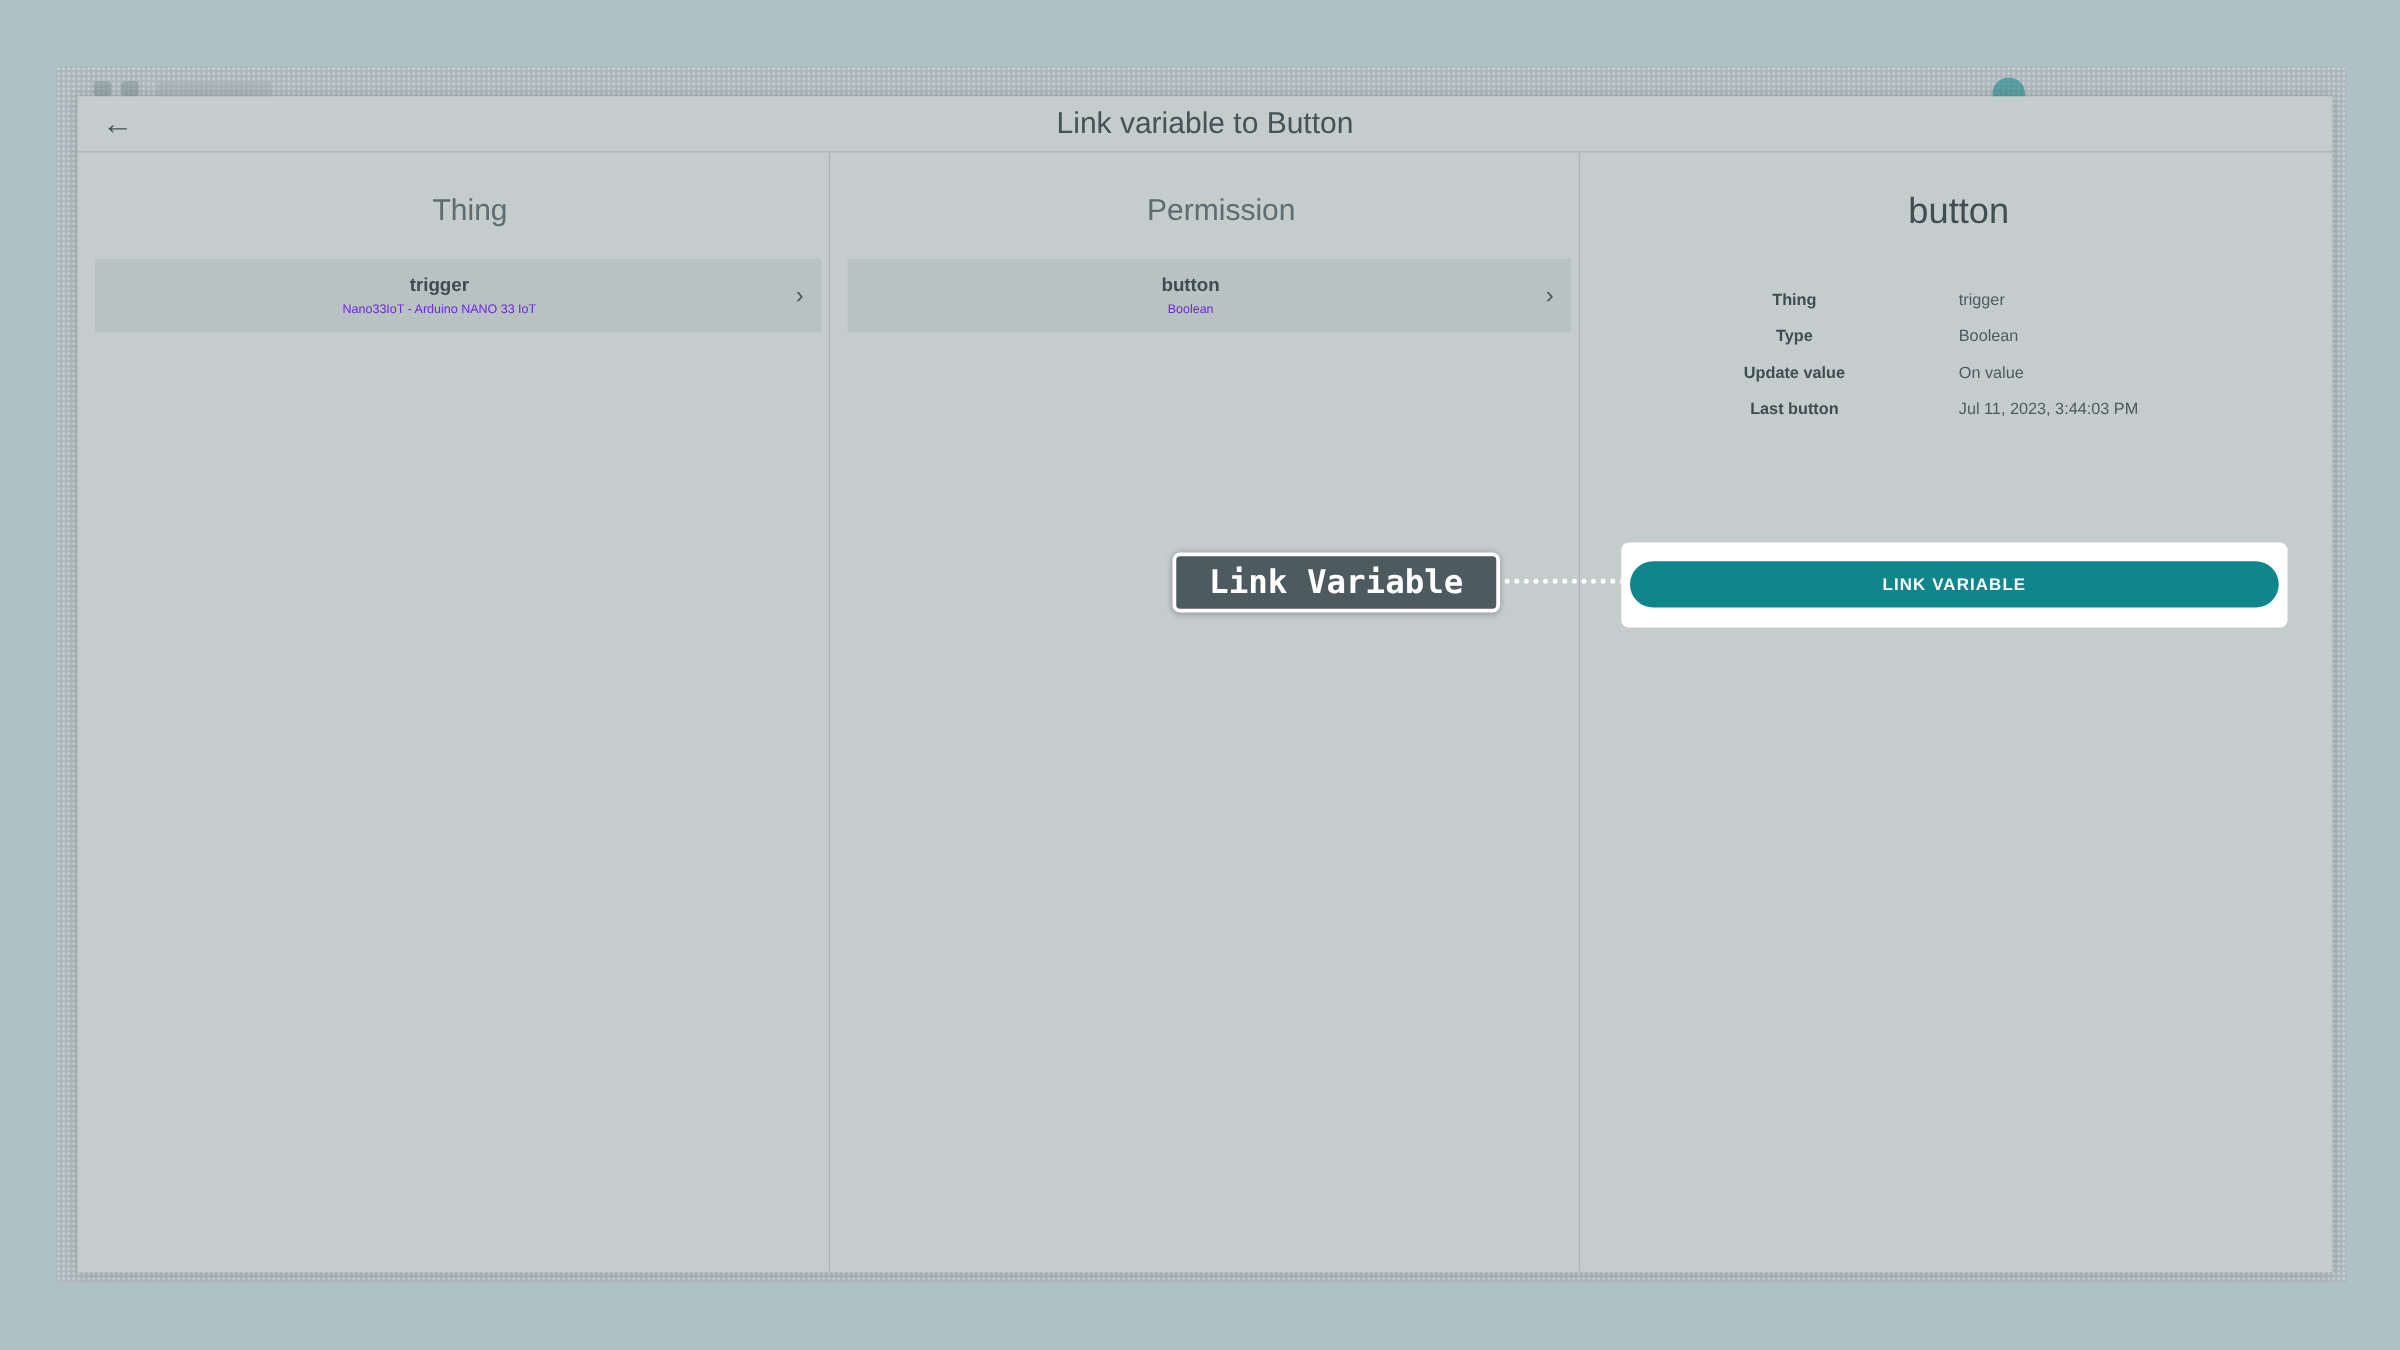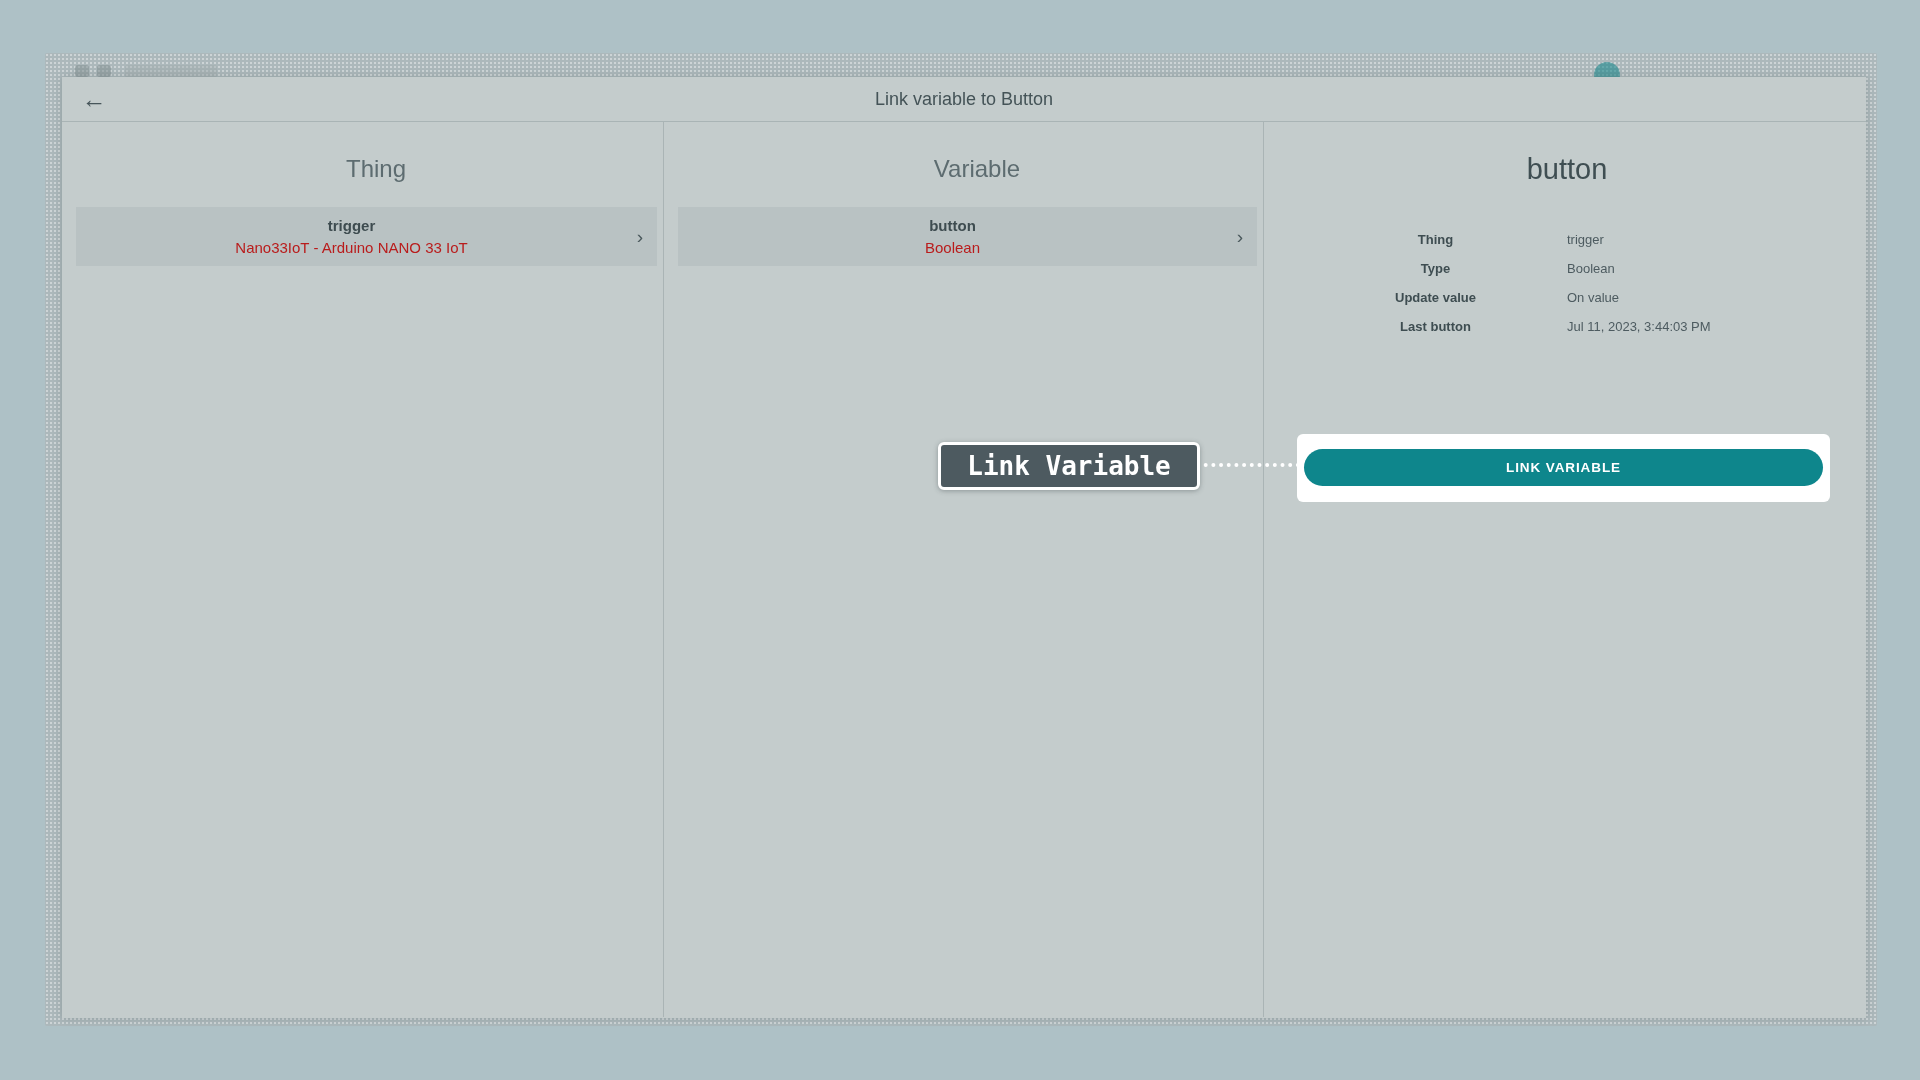--- a/index.html
+++ b/index.html
@@ -32,39 +32,39 @@
   }
   .modal-header {
     height:45px; border-bottom:1px solid #a9b4b5; position:relative;
     display:flex; align-items:center; justify-content:center;
   }
   .back-btn {
     position:absolute; left:14px; top:50%; transform:translateY(-50%);
     width:36px; height:36px; border:none; background:transparent;
     font-size:25px; line-height:36px; color:#47555a; cursor:pointer; padding:0;
   }
-  .modal-title { font-size:18px; color:#44535  7; color:#445357; }
+  .modal-title { font-size:24px; color:#44535  7; color:#445357; }
 
   .columns { display:flex; height:895px; }
   .col { position:relative;text-align:center; }
   .col-thing { width:602px; border-right:1px solid #aab4b5; }
   .col-vars  { width:600px; border-right:1px solid #aab4b5; }
   .col-detail{ flex:1; padding:0 36px 0 40px; }
 
   .col-head {
     margin:33px 0 0 27px; font-size:24px; line-height:28px; color:#5d6c70;
     font-weight:400;
   }
   .list-item {
     margin:24px 6px 0 14px; height:59px; background:#b9c2c3;
     display:flex; flex-direction:column; justify-content:center;
     padding:0 40px 0 10px; position:relative; cursor:pointer;
   }
   .li-title { font-size:15px; font-weight:bold; color:#3e4c50; }
-  .li-sub   { font-size:15px; color:#b91c1c; margin-top:5px; }
+  .li-sub   { font-size:10px; color:#6d28d9; margin-top:5px; }
   .li-chev  {
     position:absolute; right:14px; top:50%; transform:translateY(-50%);
     font-size:19px; color:#4a585c;
   }
 
   
   .panel-title { margin-top:30px; font-size:29px; line-height:34px; color:#3f4e52; font-weight:400; }
   .fields { margin-top:46px; }
   .field-row { display:flex; margin-bottom:13px; height:16px; }
   .field-label { width:263px; font-size:13px; font-weight:bold; color:#3e4d51; }
@@ -121,21 +121,21 @@
     <div class="col col-thing">
       <div class="col-head">Thing</div>
       <div class="list-item">
         <div class="li-title">trigger</div>
         <div class="li-sub">Nano33IoT - Arduino NANO 33 IoT</div>
         <span class="li-chev">›</span>
       </div>
     </div>
 
     <div class="col col-vars">
-      <div class="col-head">Variable</div>
+      <div class="col-head">Permission</div>
       <div class="list-item">
         <div class="li-title">button</div>
         <div class="li-sub">Boolean</div>
         <span class="li-chev">›</span>
       </div>
     </div>
 
     <div class="col col-detail">
       <div class="panel-title">button</div>
 

